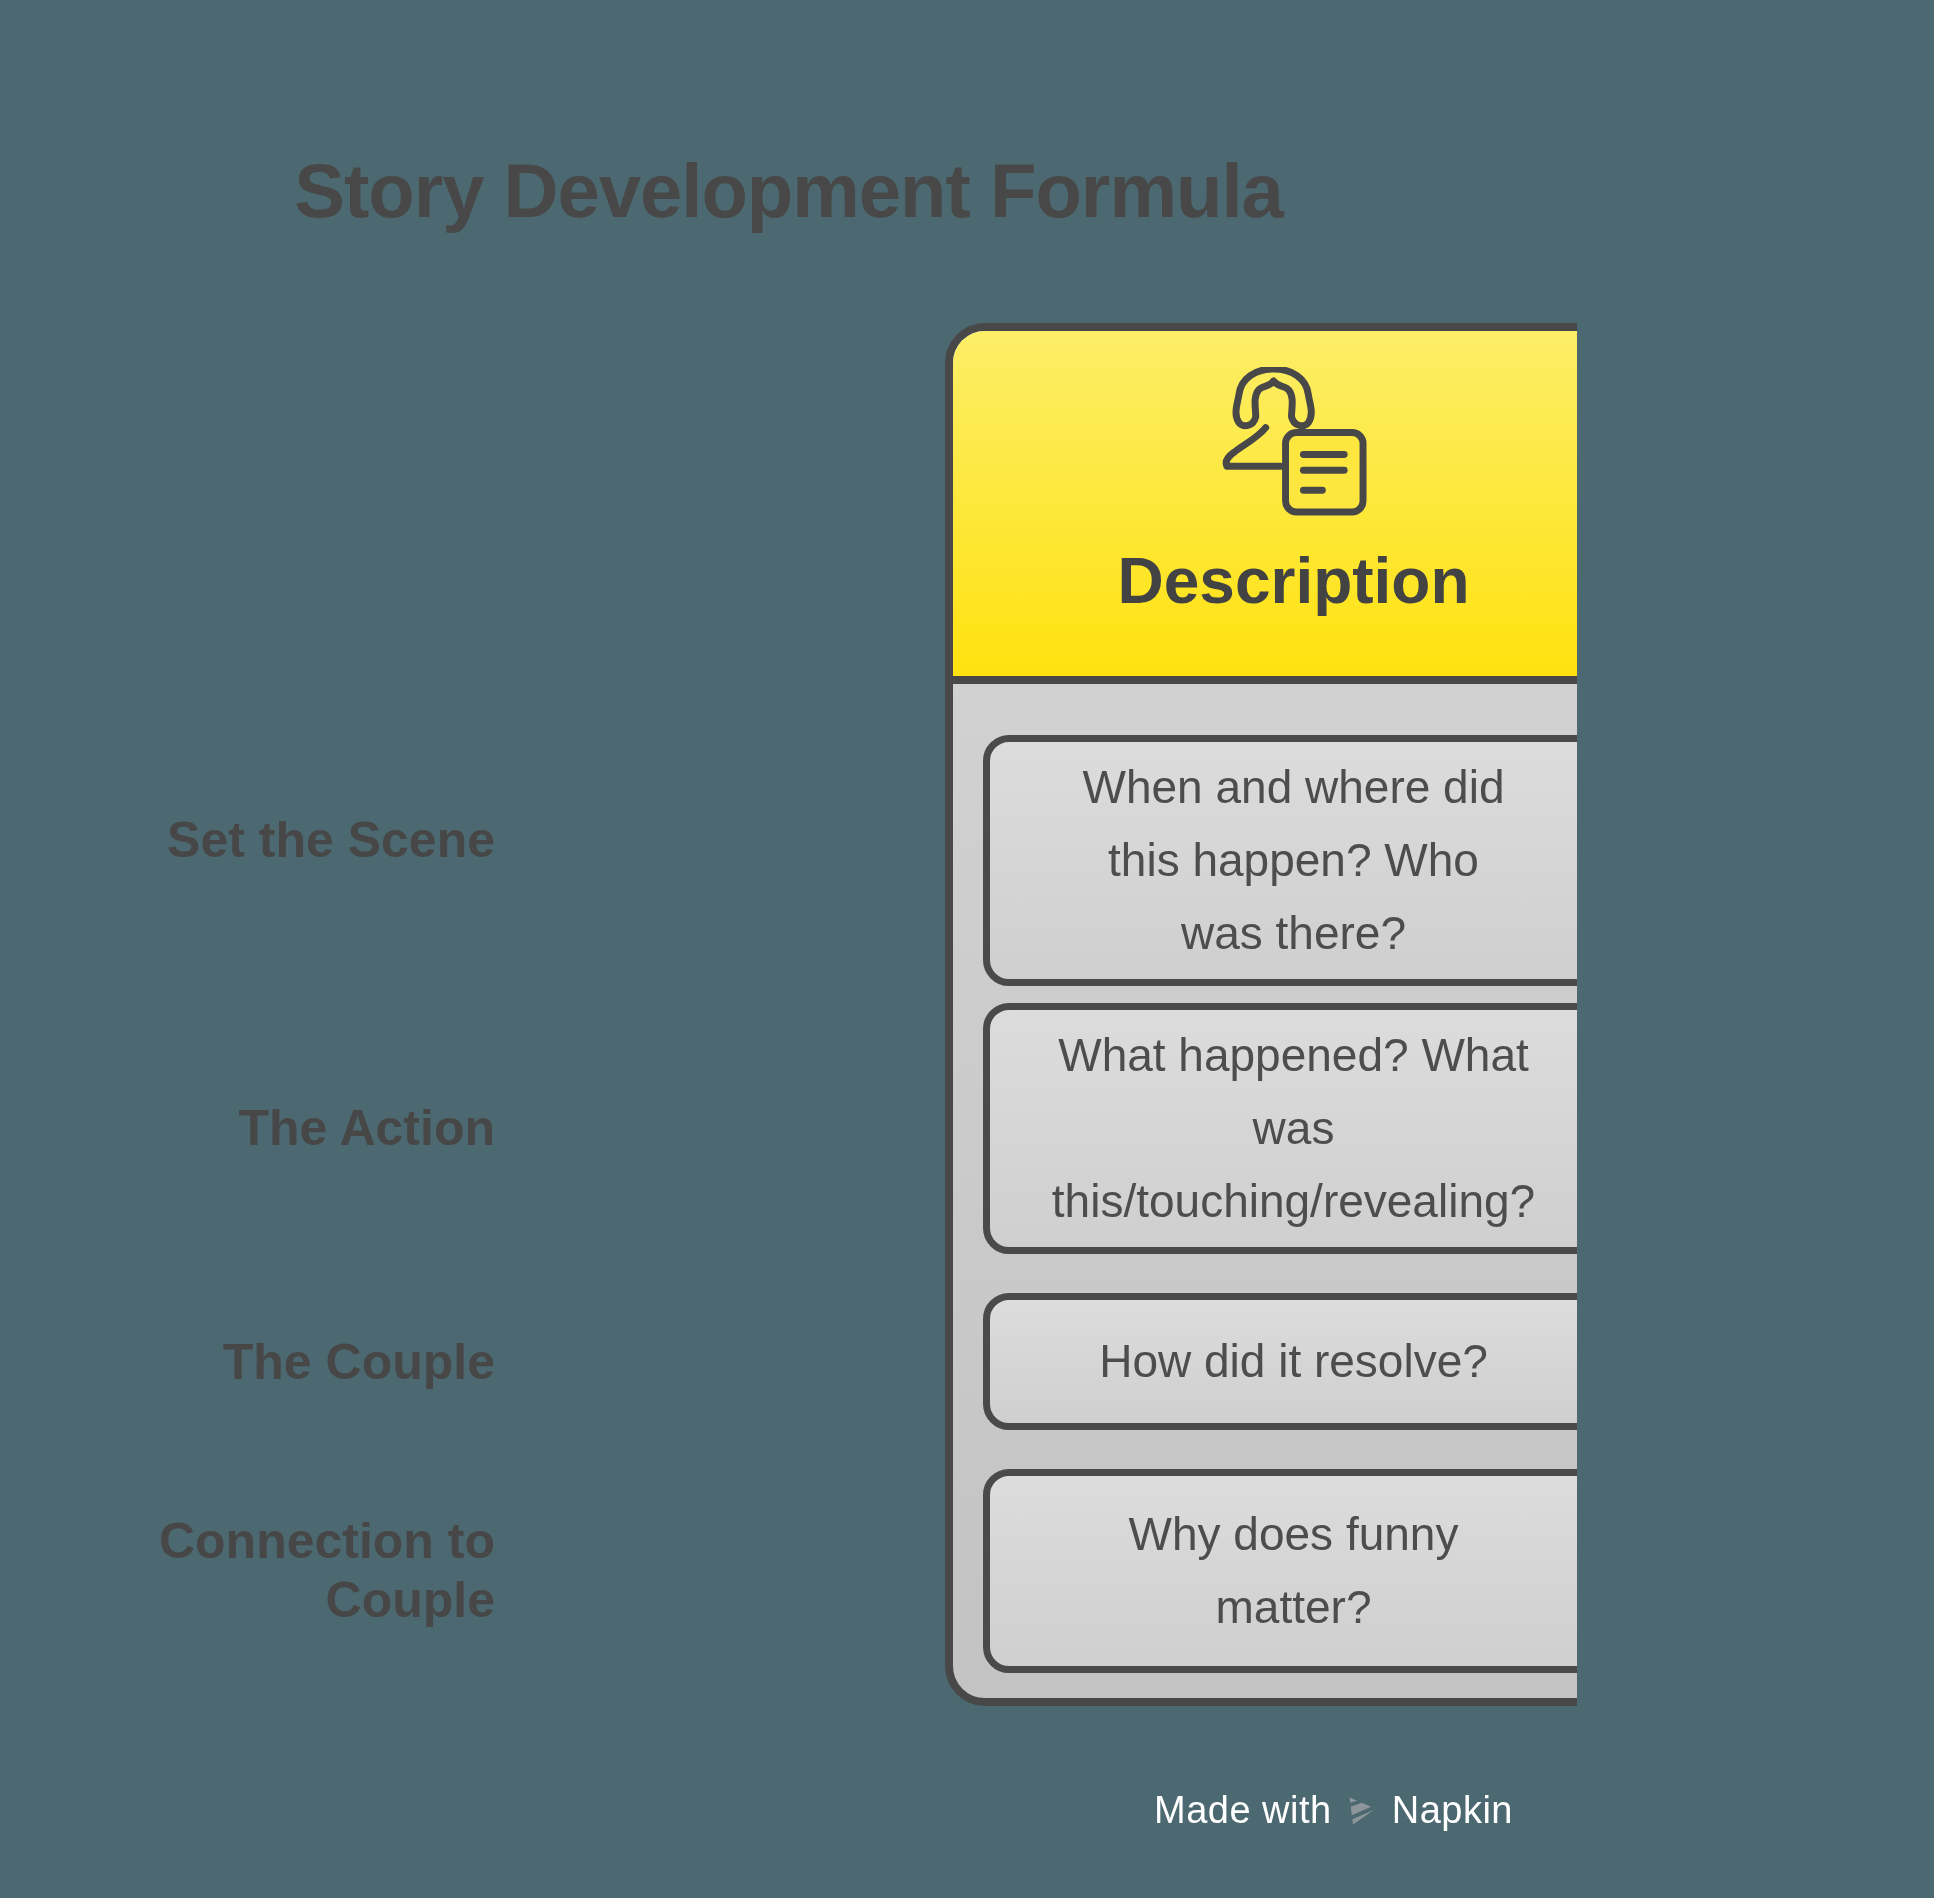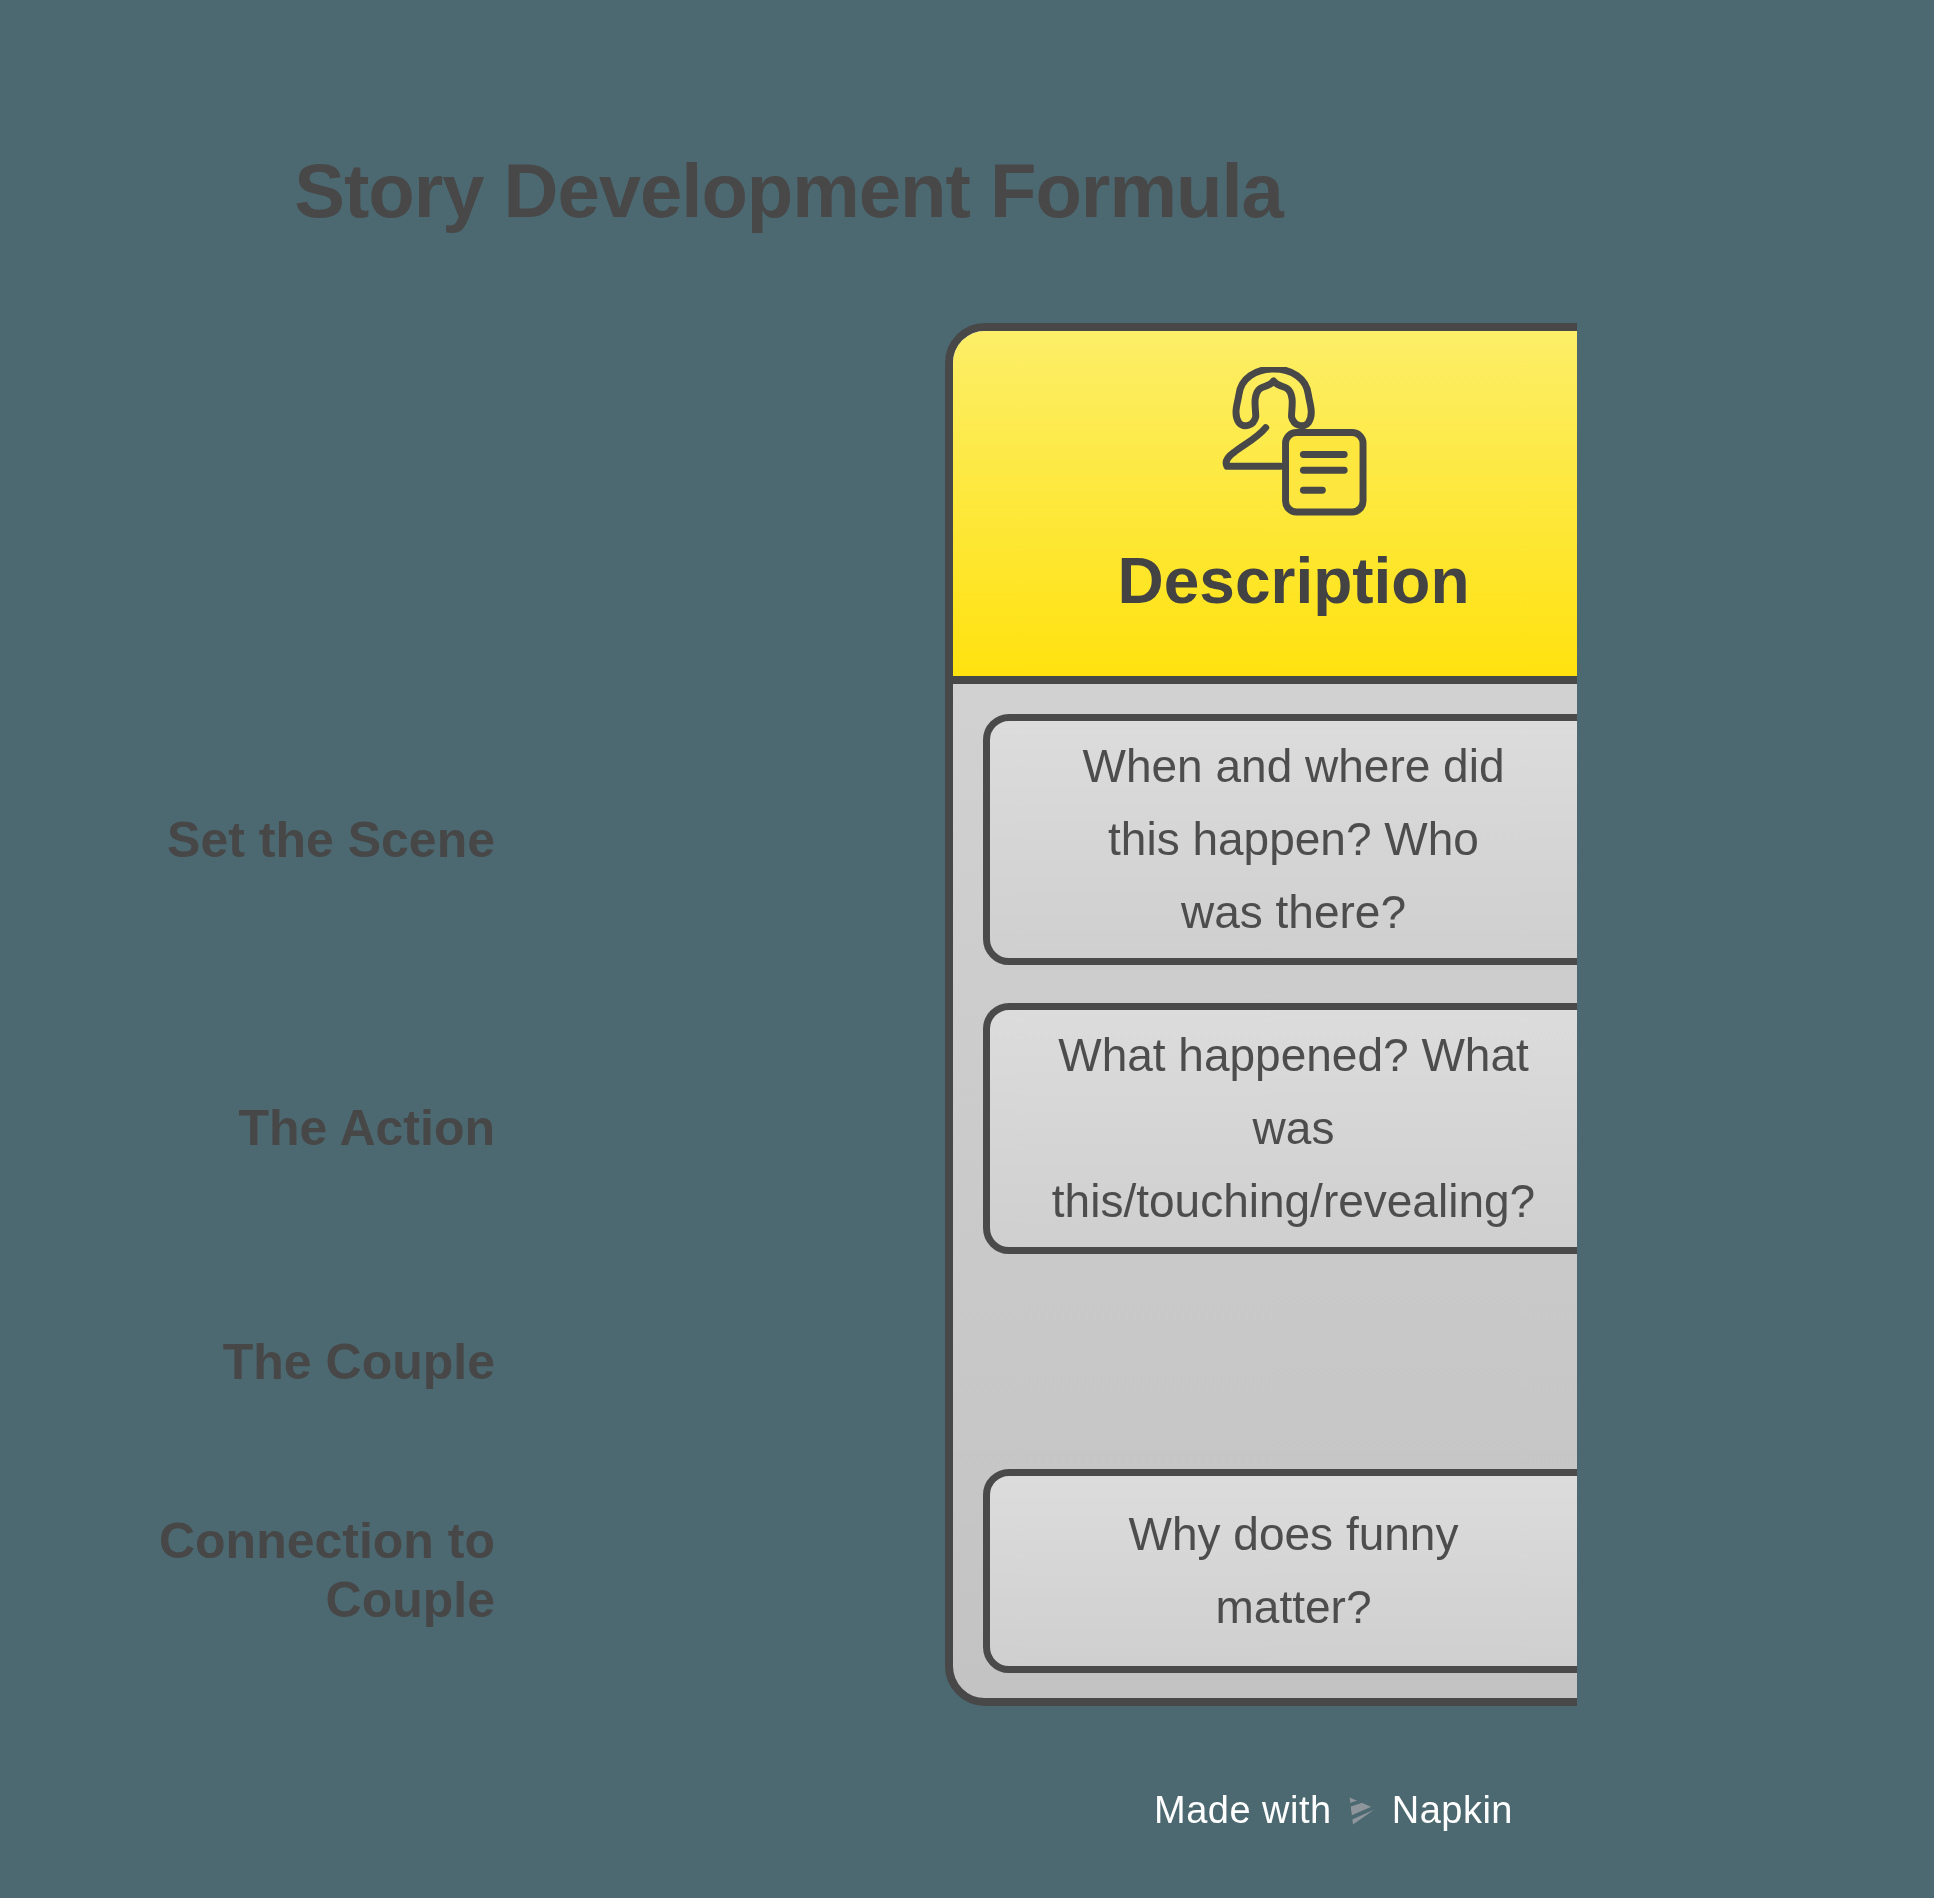--- a/index.html
+++ b/index.html
@@ -53,21 +53,21 @@
     border:7px solid #4a4a4a;
     border-radius:26px;
     background:linear-gradient(#dcdcdc,#cfcfcf);
     display:flex;align-items:center;justify-content:center;
     text-align:center;
     font-size:46px;line-height:73px;
     color:#4d4d4d;
     white-space:pre-line;
     padding:0 10px;
   }
-  .cell1{top:383px;height:251px;}
+  .cell1{top:404px;height:251px;}
   .cell2{top:672px;height:251px;}
   .cell3{top:962px;height:137px;}
   .cell4{top:1138px;height:204px;}
   
   .row-label{
     position:absolute;
     right:1082px;width:557px;
     text-align:right;
     font-size:50px;font-weight:bold;line-height:59px;
     color:#474747;
@@ -116,20 +116,21 @@
       </div>
       <div class="hdr-label">Description</div>
     </div>
 
     <div class="cell cell1">When and where did
 this happen? Who
 was there?</div>
     <div class="cell cell2">What happened? What
 was
 this/touching/revealing?</div>
+    <div class="cell cell3">How did it resolve?</div>
     <div class="cell cell4">Why does funny
 matter?</div>
   </div>
 
   <div class="row-label label1">Set the Scene</div>
   <div class="row-label label2">The Action</div>
   <div class="row-label label3">The Couple</div>
   <div class="row-label label4">Connection to
 Couple</div>
 

